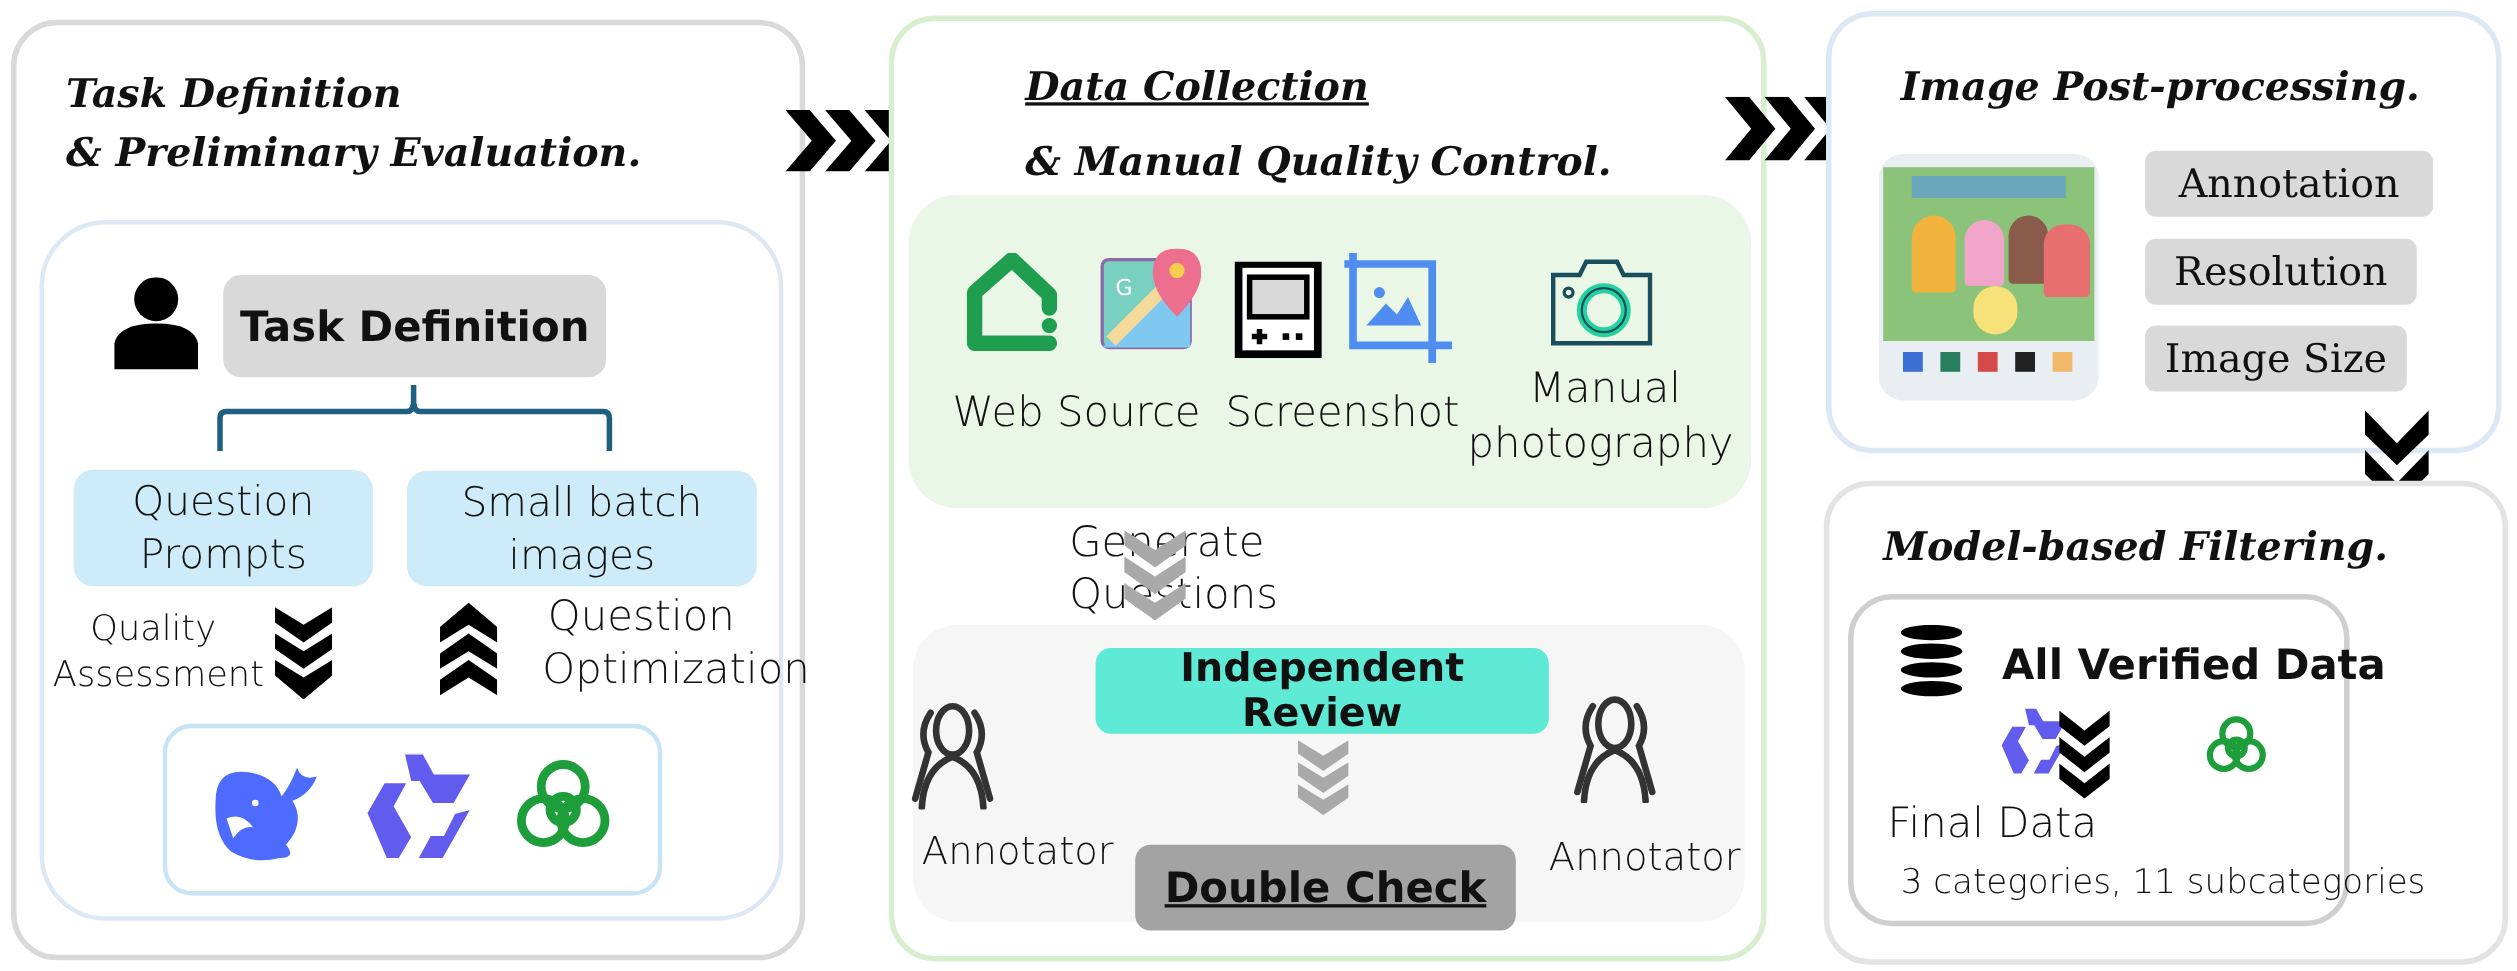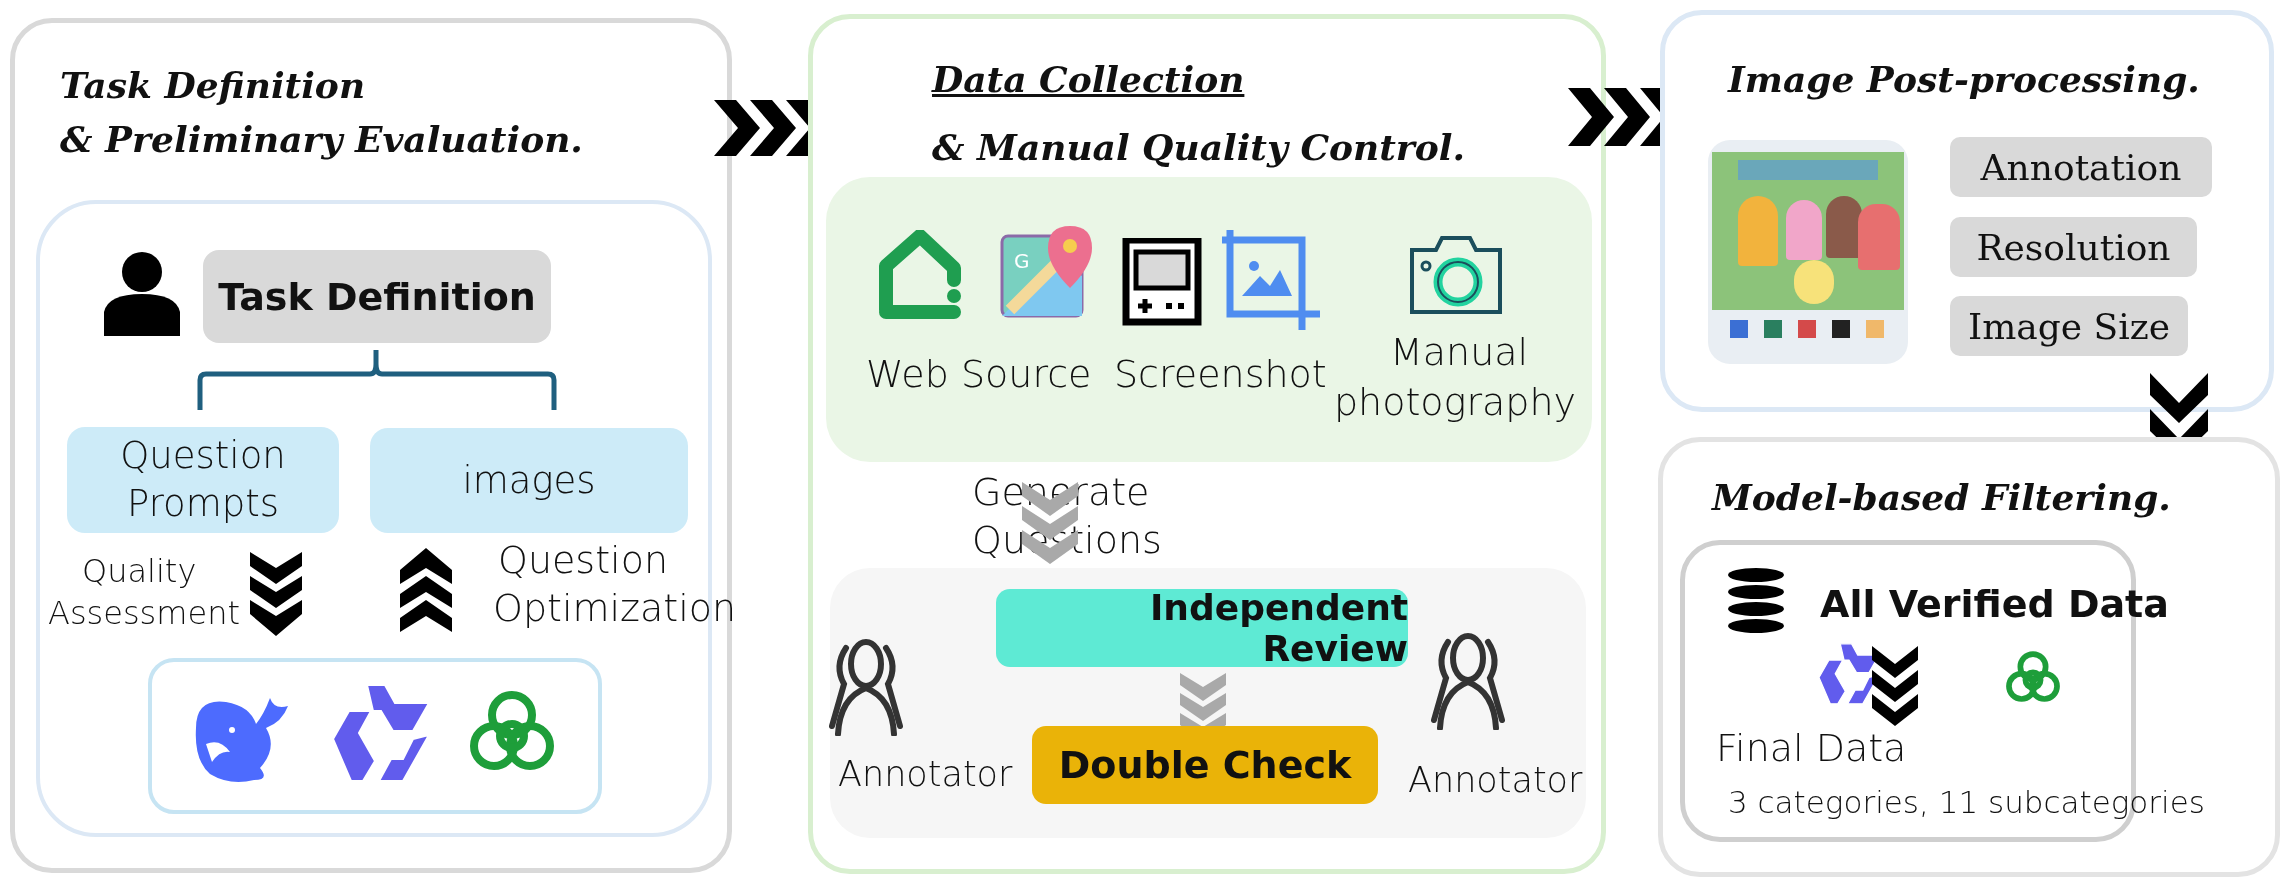--- a/index.html
+++ b/index.html
@@ -1,21 +1,21 @@
 <!DOCTYPE html>
 <html><head>
 <meta charset="utf-8">
 <style>
   html,body{margin:0;padding:0;background:#fff;}
   body{width:2288px;height:883px;position:relative;overflow:hidden;font-family:"DejaVu Sans","Liberation Sans",sans-serif;color:#111;}
   .abs{position:absolute;}
   .panel{position:absolute;box-sizing:border-box;border-radius:42px;background:#fff;}
   .title{position:absolute;font-family:"DejaVu Serif","Liberation Serif",serif;font-style:italic;font-weight:bold;font-size:36px;line-height:54px;color:#111;white-space:nowrap;}
   .lbl{position:absolute;font-family:"DejaVu Sans","Liberation Sans",sans-serif;font-weight:300;text-align:center;white-space:nowrap;color:#111;}
-  .box{position:absolute;box-sizing:border-box;display:flex;align-items:center;justify-content:center;text-align:right;}
+  .box{position:absolute;box-sizing:border-box;display:flex;align-items:center;justify-content:center;text-align:center;}
   .bold{font-weight:bold;}
   svg{display:block;}
 </style>
 </head>
 <body>
 
 <div class="panel" style="left:10px;top:18px;width:722px;height:855px;border:5px solid #d9d9d9;"></div>
 <div class="title" style="left:60px;top:58px;">Task Definition</div>
 <div class="title" style="left:60px;top:112px;">&amp; Preliminary Evaluation.</div>
 
@@ -33,20 +33,21 @@
   <svg width="364" height="62" viewBox="0 0 364 62">
       <path d="M4 60 V30 Q4 24 10 24 H174 Q180 24 180 14 V0 M180 14 Q180 24 186 24 H352 Q358 24 358 30 V60" fill="none" stroke="#1f5f7f" stroke-width="5"></path>
     </svg>
 </div>
 
 <div class="box" style="left:67px;top:427px;width:272px;height:106px;background:#cdebf8;border-radius:18px;flex-direction:column;font-size:37px;font-weight:300;line-height:48px;">
   <span>Question</span>
   <span>Prompts</span>
 </div>
 <div class="box" style="left:370px;top:428px;width:318px;height:105px;background:#cdebf8;border-radius:18px;flex-direction:column;font-size:37px;font-weight:300;line-height:48px;">
+  <span>Small batch</span>
   <span>images</span>
 </div>
 
 <div class="lbl" style="left:82px;top:552px;font-size:32px;">Quality</div>
 <div class="lbl" style="left:48px;top:594px;font-size:32px;">Assessment</div>
 <div class="abs" style="left:250px;top:552px;width:52px;height:84px;">
   <svg width="52" height="84" viewBox="0 0 52 84">
       <g fill="#000">
         <path d="M0 0 L26 16 L52 0 V14 L26 32 L0 14Z"></path>
         <path d="M0 24 L26 40 L52 24 V38 L26 56 L0 38Z"></path>
@@ -172,21 +173,21 @@
 <div class="box bold" style="left:996px;top:589px;width:412px;height:78px;background:#5eead4;border-radius:14px;font-size:36px;">Independent Review</div>
 <div class="abs" style="left:1180px;top:673px;width:46px;height:68px;">
   <svg width="46" height="68" viewBox="0 0 46 68">
       <g fill="#a9a9a9">
         <path d="M0 0 L23 14 L46 0 V12 L23 28 L0 12Z"></path>
         <path d="M0 20 L23 34 L46 20 V32 L23 48 L0 32Z"></path>
         <path d="M0 40 L23 54 L46 40 V52 L23 68 L0 52Z"></path>
       </g>
     </svg>
 </div>
-<div class="box bold" style="left:1032px;top:726px;width:346px;height:78px;background:#eab308;border-radius:14px;font-size:38px;">Double Check</div>
+<div class="box bold" style="left:1032px;top:768px;width:346px;height:78px;background:#a3a3a3;border-radius:14px;font-size:38px;text-decoration:underline;">Double Check</div>
 
 <div class="abs" style="left:828px;top:636px;width:76px;height:100px;">
   <svg width="76" height="100" viewBox="0 0 76 100">
       <g fill="none" stroke="#333" stroke-width="6" stroke-linecap="round">
         <ellipse cx="38" cy="28" rx="15" ry="22"></ellipse>
         <path d="M10 98 Q12 62 38 52 Q64 62 66 98"></path>
         <path d="M18 12 Q6 30 16 48 L4 90"></path>
         <path d="M58 12 Q70 30 60 48 L72 90"></path>
       </g>
     </svg>

